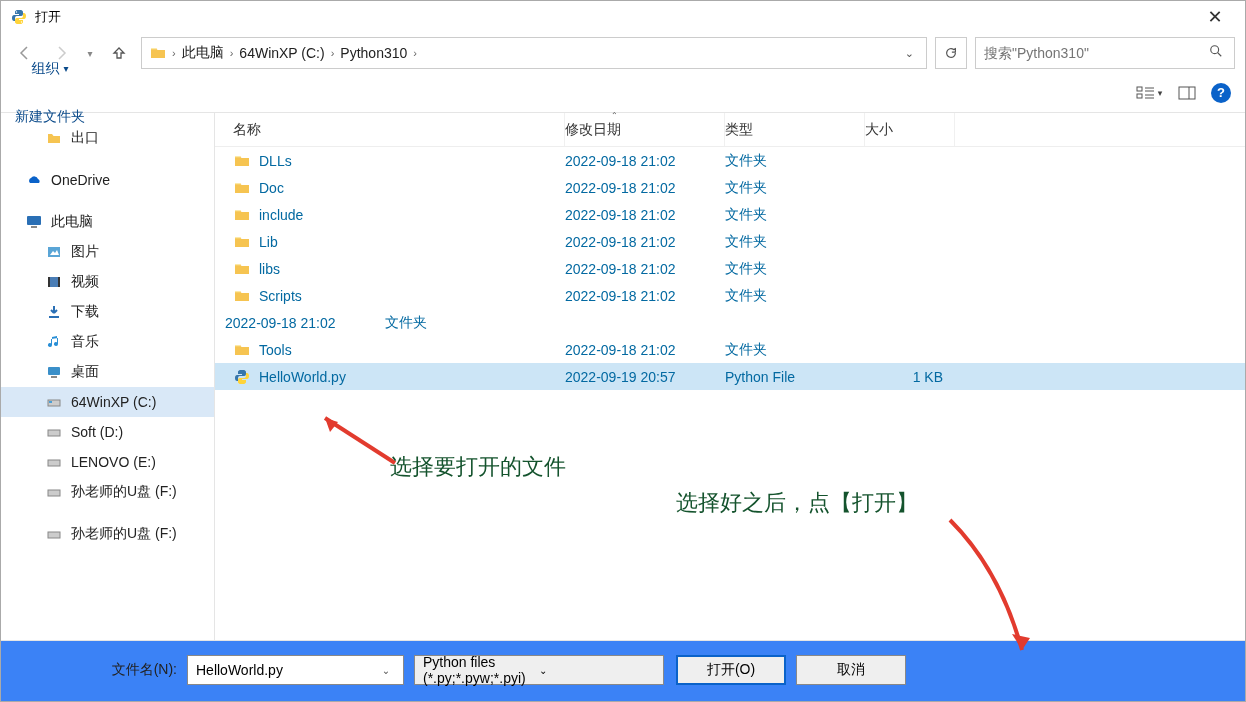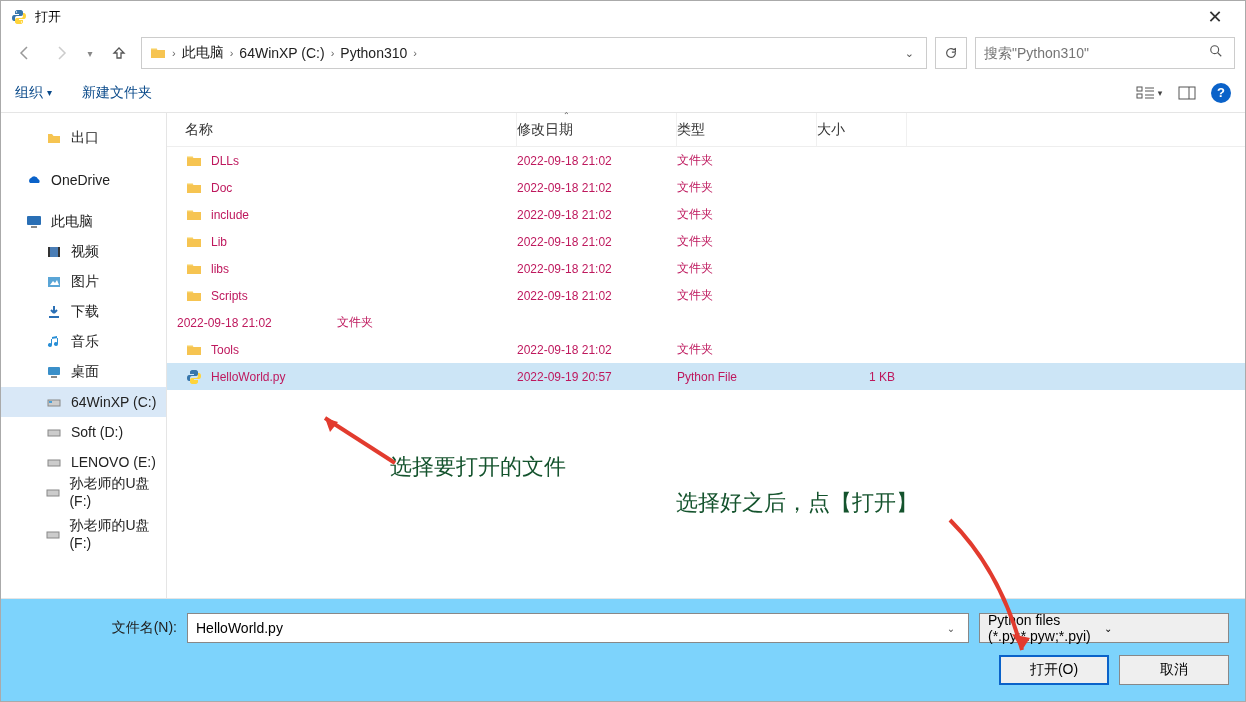--- a/index.html
+++ b/index.html
@@ -18,51 +18,51 @@
 .bc-icon { width: 20px; height: 20px; margin-right: 4px; display: flex; align-items: center; justify-content: center; }
 .bc-seg { padding: 0 6px; font-size: 14px; color: #222; cursor: pointer; }
 .bc-sep { color: #666; font-size: 11px; }
 .bc-end { margin-left: auto; display: flex; align-items: center; gap: 6px; padding-right: 6px; }
 .refresh { width: 32px; height: 32px; border: 1px solid #ccc; display: flex; align-items: center; justify-content: center; color: #555; }
 .search { width: 260px; height: 32px; border: 1px solid #ccc; display: flex; align-items: center; padding: 0 8px; }
 .search input { flex: 1; border: none; outline: none; font-size: 14px; color: #666; background: transparent; }
 .search .sicon { color: #555; width: 20px; text-align: center; }
 
 .toolbar { height: 40px; display: flex; align-items: center; padding: 0 14px; gap: 30px; border-bottom: 1px solid #e5e5e5; background: #fff; }
-.toolbar .tb-left { display: flex; align-items: center; gap: 30px; }
+.toolbar .tb-left { display: flex; align-items: center; gap: 30px; flex-direction: column; }
 .toolbar .tb-item { font-size: 14px; color: #0a4a8a; display: flex; align-items: center; gap: 4px; }
 .toolbar .tb-right { margin-left: auto; display: flex; align-items: center; gap: 10px; }
 .tb-iconbtn { width: 28px; height: 28px; display: flex; align-items: center; justify-content: center; color: #444; }
 .tb-help { width: 20px; height: 20px; border-radius: 50%; background: #0a62c9; color: #fff; font-size: 13px; display: flex; align-items: center; justify-content: center; font-weight: bold; }
 
 .body { flex: 1; display: flex; min-height: 0; }
-.sidebar { width: 166px; border-right: 1px solid #e5e5e5; padding-top: 10px; overflow: hidden; position: relative; }
+.sidebar { width: 214px; border-right: 1px solid #e5e5e5; padding-top: 10px; overflow: hidden; position: relative; }
 .sidebar::after { content: ''; position: absolute; top: 0; right: -6px; width: 10px; font-size: 10px; }
 .tree-item { display: flex; align-items: center; height: 30px; padding-left: 24px; gap: 8px; font-size: 14px; color: #222; cursor: pointer; }
 .tree-item.level1 { padding-left: 44px; }
 .tree-item.selected { background: #d9e8f7; }
 .tree-item .ticon { width: 18px; height: 18px; display: flex; align-items: center; justify-content: center; }
 
 .content { flex: 1; display: flex; flex-direction: column; min-width: 0; }
 .colheaders { height: 34px; display: flex; align-items: center; border-bottom: 1px solid #eee; font-size: 14px; color: #333; padding-left: 10px; }
 .col-name { width: 340px; padding-left: 8px; display: flex; align-items: center; gap: 4px; }
 .col-date { width: 160px; }
 .col-type { width: 140px; }
 .col-size { width: 90px; text-align: left; padding-right: 12px; }
 .colheaders > div { border-right: 1px solid #f0f0f0; height: 100%; display: flex; align-items: center; }
 .colheaders .sortcaret { font-size: 8px; color: #555; position: absolute; left: 396px; top: -2px; }
 
 .filelist { flex: 1; overflow: auto; position: relative; }
-.row { height: 27px; display: flex; align-items: center; padding-left: 10px; font-size: 12px; color: #be185d; }
+.row { height: 27px; display: flex; align-items: center; padding-left: 10px; font-size: 14px; color: #0369a1; }
 .row .col-name { display: flex; align-items: center; gap: 8px; padding-left: 8px; }
 .row .ficon { width: 18px; height: 18px; display: flex; align-items: center; justify-content: center; }
 .row.selected { background: #cce5f6; }
 .row .col-size { text-align: right; padding-right: 12px; }
 
-.bottom { border-top: 1px solid #e5e5e5; background: #7dd3fc; padding: 14px 16px 16px 16px; display: flex; flex-direction: column; gap: 12px; }
+.bottom { border-top: 1px solid #e5e5e5; background: #3b82f6; padding: 14px 16px 16px 16px; display: flex; flex-direction: row; gap: 12px; }
 .bottom-row1 { display: flex; align-items: center; gap: 10px; }
 .fname-label { font-size: 14px; color: #222; width: 80px; text-align: right; margin-left: 80px; }
 .fname-input { flex: 1; height: 30px; border: 1px solid #888; background: #fff; display: flex; align-items: center; padding: 0 8px; }
 .fname-input input { flex: 1; border: none; outline: none; font-size: 14px; }
 .fname-dd { width: 18px; color: #555; font-size: 10px; text-align: center; }
 .filter { width: 250px; height: 30px; border: 1px solid #888; background: #efefef; display: flex; align-items: center; padding: 0 8px; font-size: 14px; }
 .filter span { flex: 1; }
 .bottom-row2 { display: flex; justify-content: flex-end; gap: 10px; }
 .btn { min-width: 110px; height: 30px; border: 1px solid #888; background: #efefef; font-size: 14px; display: flex; align-items: center; justify-content: center; cursor: pointer; }
 .btn.primary { border: 2px solid #0a62c9; }
@@ -191,35 +191,35 @@
             <svg width="18" height="18" viewBox="0 0 18 18">
               <rect x="2" y="3" width="14" height="9" fill="#2a6fb5" rx="1"></rect>
               <rect x="6" y="13" width="6" height="2" fill="#888"></rect>
             </svg>
           </span>
         <span>此电脑</span>
       </div>
       <div class="tree-item level1">
         <span class="ticon">
             <svg width="16" height="16" viewBox="0 0 16 16">
+              <rect x="2" y="3" width="12" height="10" fill="#5aa5d6"></rect>
+              <path fill="#fff" d="M4 11l3-4 2 2 2-3 2 5z"></path>
+            </svg>
+          </span>
+        <span>图片</span>
+      </div>
+      <div class="tree-item level1">
+        <span class="ticon">
+            <svg width="16" height="16" viewBox="0 0 16 16">
               <rect x="2" y="3" width="12" height="10" fill="#4a7db5"></rect>
               <rect x="2" y="3" width="2" height="10" fill="#333"></rect>
               <rect x="12" y="3" width="2" height="10" fill="#333"></rect>
             </svg>
           </span>
         <span>视频</span>
-      </div>
-      <div class="tree-item level1">
-        <span class="ticon">
-            <svg width="16" height="16" viewBox="0 0 16 16">
-              <rect x="2" y="3" width="12" height="10" fill="#5aa5d6"></rect>
-              <path fill="#fff" d="M4 11l3-4 2 2 2-3 2 5z"></path>
-            </svg>
-          </span>
-        <span>图片</span>
       </div>
       <div class="tree-item level1">
         <span class="ticon">
             <svg width="16" height="16" viewBox="0 0 16 16">
               <path fill="#2a6fb5" d="M8 2v7m0 0l-3-3m3 3l3-3" stroke="#2a6fb5" stroke-width="2"></path>
               <path d="M3 12h10v2H3z" fill="#2a6fb5"></path>
             </svg>
           </span>
         <span>下载</span>
       </div>

